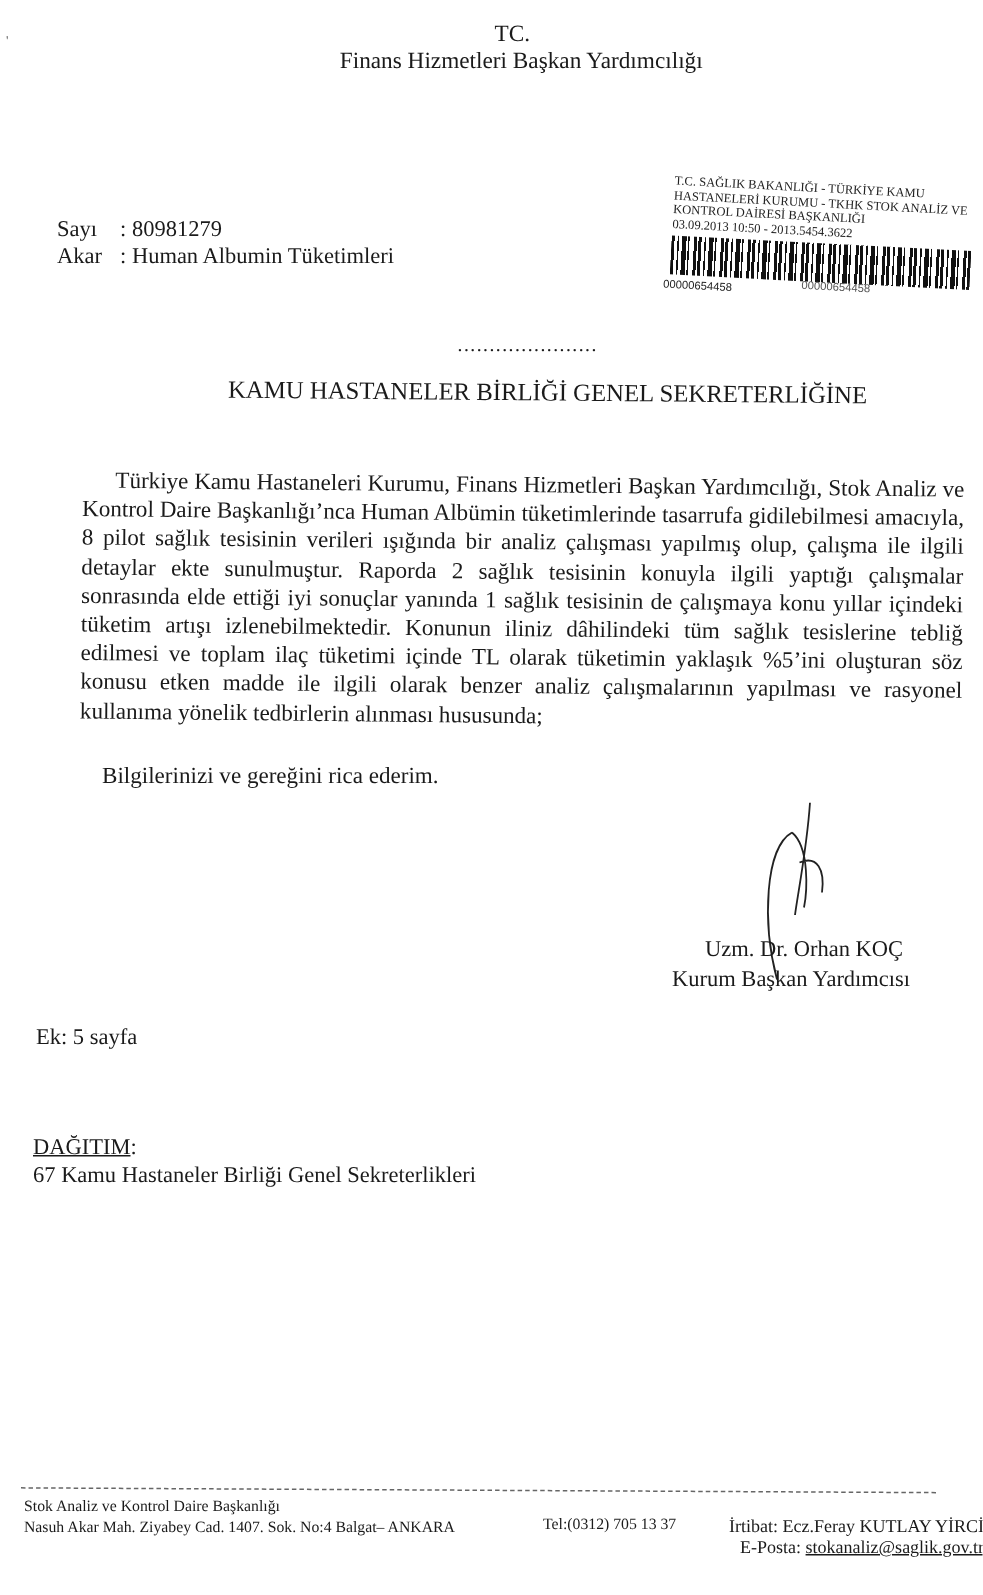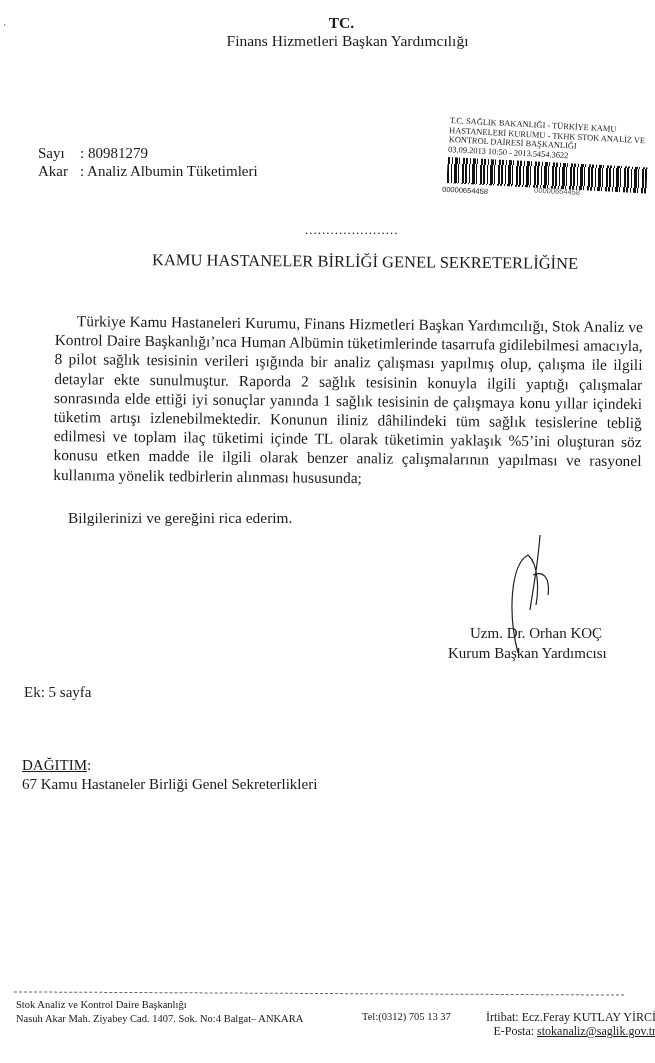--- a/index.html
+++ b/index.html
@@ -4,21 +4,21 @@
 <style>
   html, body { margin: 0; padding: 0; background: #ffffff; }
   body {
     width: 655px; height: 1063px; position: relative; overflow: hidden;
     font-family: "Liberation Serif", "DejaVu Serif", serif;
     color: #1a1a1a;
   }
   .abs { position: absolute; }
   .header { left: 0; width: 655px; top: 14px; text-align: center; font-size: 15.5px; line-height: 18px; }
   .header div { white-space: nowrap; }
-  .header .l1 { padding-left: 28px; font-weight: bold; }
+  .header .l1 { padding-left: 28px; }
   .header .l2 { padding-left: 28px; }
   .header .l3 { padding-left: 40px; }
   .header .l4 { padding-left: 40px; }
   .mark { left: 4px; top: 22px; font-size: 9px; color: #555; }
 
   .stamp { left: 450px; top: 116px; width: 205px; transform: rotate(3deg); transform-origin: left top; font-size: 8.4px; line-height: 9.6px; color: #222; }
   .stamp .txt div { white-space: nowrap; }
   .barcode { margin-top: 3px; height: 26px; width: 200px;
     background: repeating-linear-gradient(90deg,
       #111 0 2px, #fff 2px 4px, #111 4px 5px, #fff 5px 7px, #111 7px 10px, #fff 10px 11px,
@@ -77,21 +77,21 @@
     <span class="n1">00000654458</span>
     <span class="n2">00000654458</span>
   </div>
 </div>
 
 <div class="abs meta">
   <div class="row">
     <span class="lbl">Sayı</span><span>: 80981279</span>
   </div>
   <div class="row">
-    <span class="lbl">Akar</span><span>: Analiz Albumin Tüketimleri</span>
+    <span class="lbl">Akar</span><span>: Human Albumin Tüketimleri</span>
   </div>
 </div>
 
 <div class="abs dots">......................</div>
 
 <div class="abs addressee">KAMU HASTANELER BİRLİĞİ GENEL SEKRETERLİĞİNE</div>
 
 <div class="abs body-text">
   <p>Türkiye Kamu Hastaneleri Kurumu, Finans Hizmetleri Başkan Yardımcılığı, Stok Analiz ve Kontrol Daire Başkanlığı’nca Human Albümin tüketimlerinde tasarrufa gidilebilmesi amacıyla, 8 pilot sağlık tesisinin verileri ışığında bir analiz çalışması yapılmış olup, çalışma ile ilgili detaylar ekte sunulmuştur. Raporda 2 sağlık tesisinin konuyla ilgili yaptığı çalışmalar sonrasında elde ettiği iyi sonuçlar yanında 1 sağlık tesisinin de çalışmaya konu yıllar içindeki tüketim artışı izlenebilmektedir. Konunun iliniz dâhilindeki tüm sağlık tesislerine tebliğ edilmesi ve toplam ilaç tüketimi içinde TL olarak tüketimin yaklaşık %5’ini oluşturan söz konusu etken madde ile ilgili olarak benzer analiz çalışmalarının yapılması ve rasyonel kullanıma yönelik tedbirlerin alınması hususunda;</p>
 </div>

